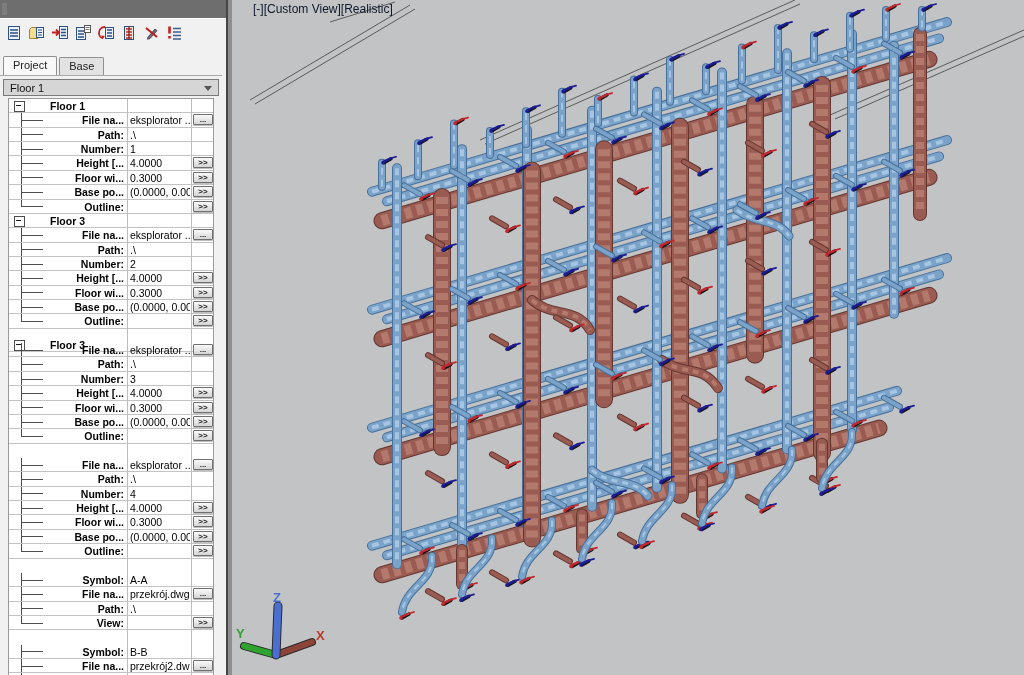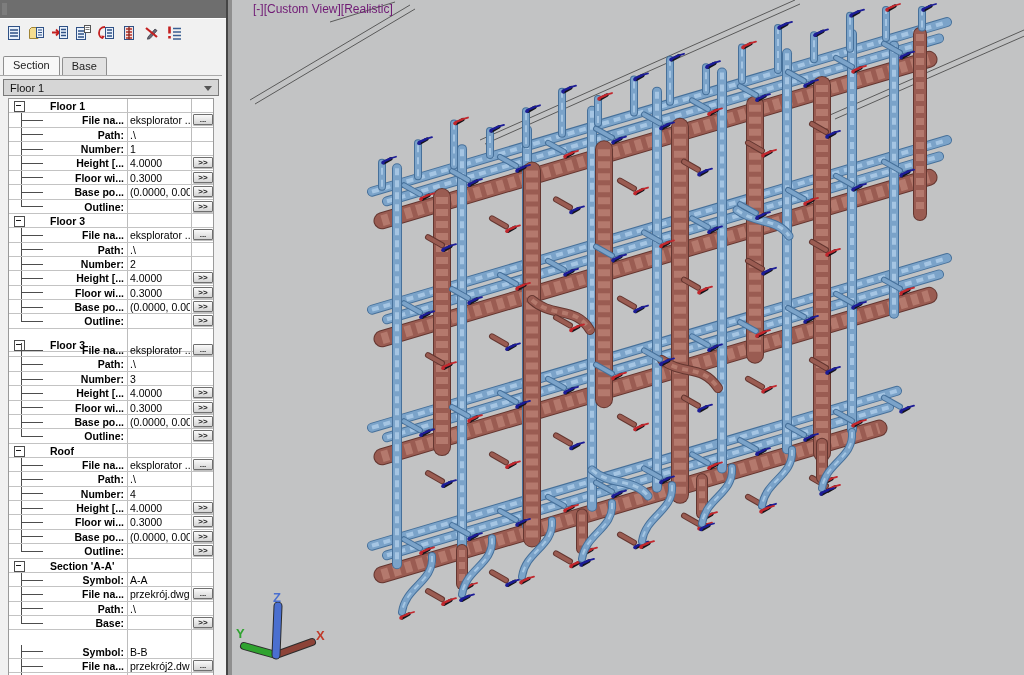--- a/index.html
+++ b/index.html
@@ -41,21 +41,21 @@
   .glabel{position:absolute;left:41px;top:1px;font-size:10.5px;font-weight:bold;color:#000;white-space:nowrap;}
   .clabel{position:absolute;left:30px;top:1px;width:85px;text-align:right;font-size:10.5px;font-weight:bold;color:#000;
           white-space:nowrap;overflow:hidden;}
   .cval{position:absolute;left:121px;top:1px;width:60px;font-size:10.5px;color:#000;white-space:nowrap;overflow:hidden;}
   .cbtn{position:absolute;left:184px;top:1px;width:20px;height:11px;border:1px solid #6f6f6f;border-radius:1px;
         background:linear-gradient(#fafafa,#d5d5d5);font-size:8px;line-height:9px;font-weight:bold;color:#222;
         text-align:center;box-sizing:border-box;box-shadow:0 1px 0 rgba(0,0,0,.25);}
 
   
   .viewport{position:absolute;left:232px;top:0;width:792px;height:675px;background:#c2c3c4;}
-  .vp-label{position:absolute;left:5px;top:2px;font-size:12px;color:#701a75;white-space:nowrap;padding-left:16px;}
+  .vp-label{position:absolute;left:5px;top:2px;font-size:12px;color:#0f172a;white-space:nowrap;padding-left:16px;}
   .vp-svg{position:absolute;left:0;top:0;}
 </style>
 </head>
 <body>
 
 <div class="top-strip">
     <div class="grip"></div>
   </div>
 
 <div class="palette">
@@ -110,21 +110,21 @@
         </svg>
       </span>
       <span class="tbicon">
         <svg viewBox="0 0 18 18">
           <path d="M3.5 2.5v7M3.5 12v2.4" stroke="#c42020" stroke-width="2.6"></path>
           <path d="M7 4.5h8M7 8h8M7 11.5h8M7 15h8" stroke="#3a5f93" stroke-width="1.6"></path>
         </svg>
       </span>
     </div>
   <div class="tabs" id="tabs">
-      <div class="tab active">Section</div>
+      <div class="tab active">Project</div>
       <div class="tab">Base</div>
     </div>
   <div class="tab-sep"></div>
   <div class="combo">
     <span>Floor 1</span>
     <span class="chev"></span>
   </div>
   <div class="tree" id="tree">
     <div class="colline" style="left:118px"></div>
     <div class="colline" style="left:182px"></div>
@@ -274,24 +274,20 @@
         <span class="cval">(0.0000, 0.0000</span>
         <span class="cbtn">&gt;&gt;</span>
       </div>
       <div class="trow" style="top: 330.28px; height: 14.36px;">
         <span class="vln" style="height: 50%;"></span>
         <span class="hst" style="top: 50%;"></span>
         <span class="clabel">Outline:</span>
         <span class="cval"></span>
         <span class="cbtn">&gt;&gt;</span>
       </div>
-      <div class="trow" style="top: 344.64px; height: 14.36px;">
-        <span class="exp"></span>
-        <span class="glabel">Roof</span>
-      </div>
       <div class="trow" style="top: 359px; height: 14.36px;">
         <span class="vln" style="height: 100%;"></span>
         <span class="hst" style="top: 50%;"></span>
         <span class="clabel">File na...</span>
         <span class="cval">eksplorator ...</span>
         <span class="cbtn">...</span>
       </div>
       <div class="trow" style="top: 373.36px; height: 14.36px;">
         <span class="vln" style="height: 100%;"></span>
         <span class="hst" style="top: 50%;"></span>
@@ -325,24 +321,20 @@
         <span class="cval">(0.0000, 0.0000</span>
         <span class="cbtn">&gt;&gt;</span>
       </div>
       <div class="trow" style="top: 445.16px; height: 14.36px;">
         <span class="vln" style="height: 50%;"></span>
         <span class="hst" style="top: 50%;"></span>
         <span class="clabel">Outline:</span>
         <span class="cval"></span>
         <span class="cbtn">&gt;&gt;</span>
       </div>
-      <div class="trow" style="top: 459.52px; height: 14.36px;">
-        <span class="exp"></span>
-        <span class="glabel">Section 'A-A'</span>
-      </div>
       <div class="trow" style="top: 473.88px; height: 14.36px;">
         <span class="vln" style="height: 100%;"></span>
         <span class="hst" style="top: 50%;"></span>
         <span class="clabel">Symbol:</span>
         <span class="cval">A-A</span>
       </div>
       <div class="trow" style="top: 488.24px; height: 14.36px;">
         <span class="vln" style="height: 100%;"></span>
         <span class="hst" style="top: 50%;"></span>
         <span class="clabel">File na...</span>
@@ -351,21 +343,21 @@
       </div>
       <div class="trow" style="top: 502.6px; height: 14.36px;">
         <span class="vln" style="height: 100%;"></span>
         <span class="hst" style="top: 50%;"></span>
         <span class="clabel">Path:</span>
         <span class="cval">.\</span>
       </div>
       <div class="trow" style="top: 516.96px; height: 14.36px;">
         <span class="vln" style="height: 50%;"></span>
         <span class="hst" style="top: 50%;"></span>
-        <span class="clabel">Base:</span>
+        <span class="clabel">View:</span>
         <span class="cval"></span>
         <span class="cbtn">&gt;&gt;</span>
       </div>
       <div class="trow" style="top: 545.68px; height: 14.36px;">
         <span class="vln" style="height: 100%;"></span>
         <span class="hst" style="top: 50%;"></span>
         <span class="clabel">Symbol:</span>
         <span class="cval">B-B</span>
       </div>
       <div class="trow" style="top: 560.04px; height: 14.36px;">

